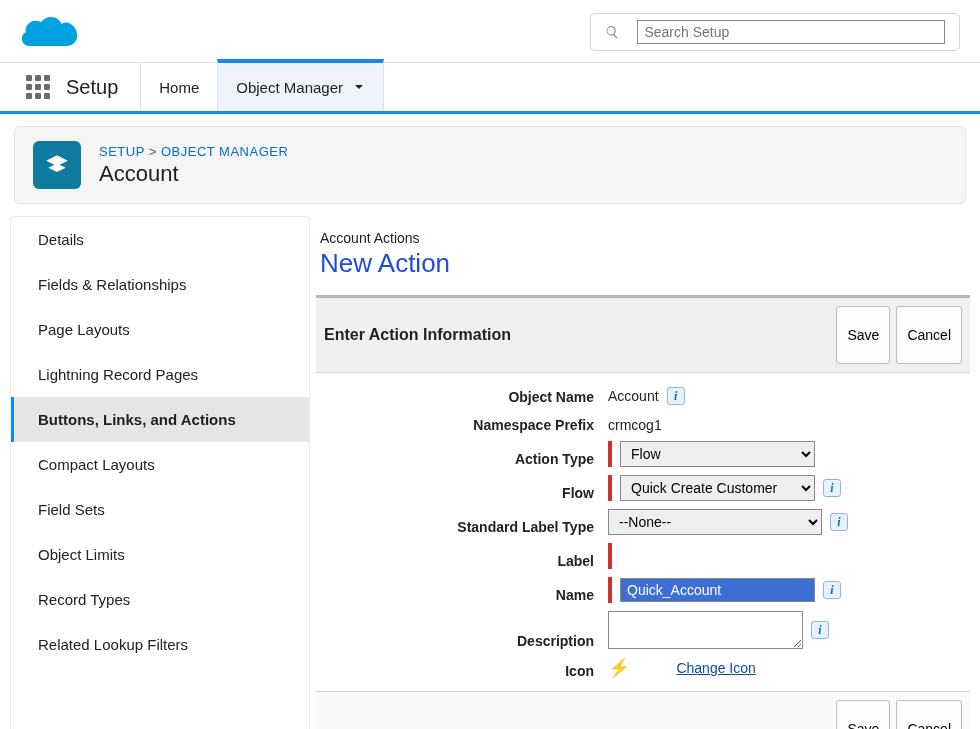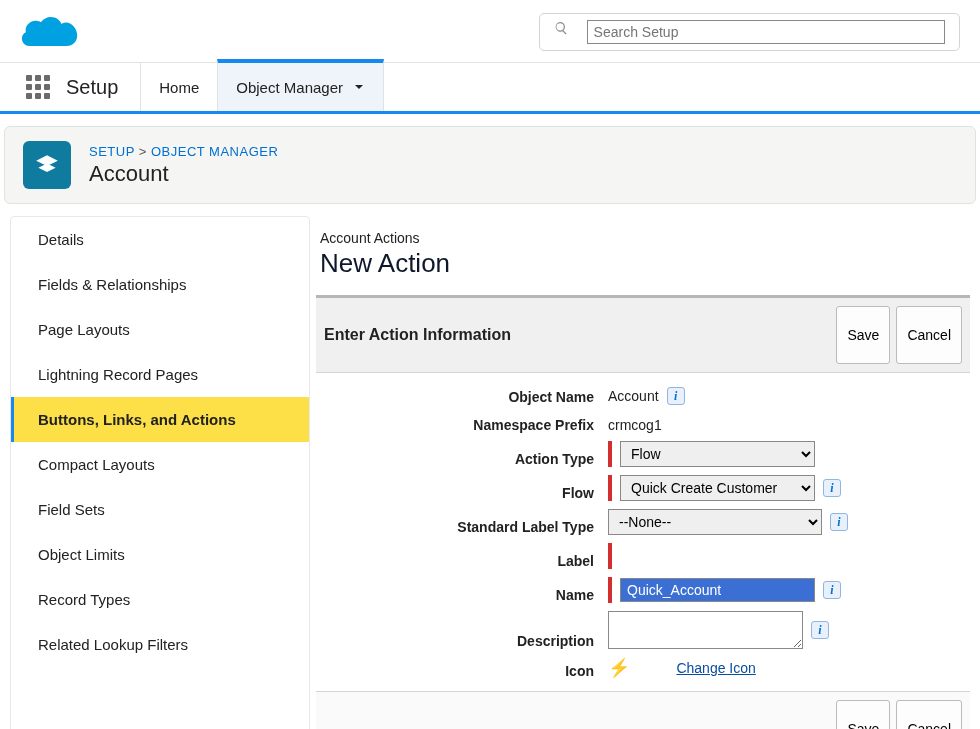--- a/index.html
+++ b/index.html
@@ -21,24 +21,25 @@
     gap: 20px;
   }
   .cloud-logo {
     width: 60px;
     height: 40px;
     color: #00A1E0;
   }
   .search-wrap {
     margin-left: auto;
     display: flex;
+    align-items: center;
     border: 1px solid #d4d4d4;
     border-radius: 5px;
     padding: 6px 14px;
-    width: 421px;
+    width: 370px;
     background: #fff;
     color: #888;
   }
   .search-wrap svg { width: 16px; height: 16px; margin-right: 18px; fill: #888; }
   .search-wrap input {
     border: none; outline: none; font-size: 15px; color: #555; width: 100%;
   }
 
   
   .nav-bar {
@@ -67,21 +68,21 @@
     border-top: 4px solid #1589ee;
     background: #eef4fa;
     border-right:1px solid #e2e2e2;
     margin-top:-4px;
     border-left:1px solid #e2e2e2;
   }
   .chevron { width:12px; height:12px; }
 
   
   .page-header {
-    margin: 12px 4px;
+    margin: 12px 14px;
     background: #f5f5f3;
     border: 1px solid #e2e2e2;
     border-radius: 6px;
     padding: 14px 18px;
     display:flex; align-items:center; gap:18px;
   }
   .obj-icon {
     width:48px; height:48px; background:#0f7b9e; border-radius:6px;
     display:flex; align-items:center; justify-content:center;
   }
@@ -96,30 +97,30 @@
     width: 300px; background:#fff; border:1px solid #e8e8e8; border-radius:4px;
     overflow-y:auto; height: 520px;
   }
   .sidebar-item {
     padding: 14px 24px; font-size:15px; color:#222;
     border-left:3px solid transparent;
     cursor:pointer;
   }
   .sidebar-item.active {
     border-left:3px solid #1589ee;
-    background:#fde047;
+    background:#e5e5e5;
     font-weight:600;
   }
 
   
   .main-panel {
     flex:1; background:#fff; padding: 14px 0 0 0;
   }
   .subhead { font-size:14px; color:#222; padding-left:4px;}
-  .page-title-big { font-size:26px; color:#0f172a; padding-left:4px; margin-top:2px; margin-bottom:16px;}
+  .page-title-big { font-size:26px; color:#1d4ed8; padding-left:4px; margin-top:2px; margin-bottom:16px;}
   .section {
     border-top: 3px solid #b6b6b6;
     background:#fff;
   }
   .section-title-row {
     display:flex; align-items:center;
     border-bottom:1px solid #d4d4d4;
     padding: 8px 8px 8px 8px;
     background:#f0f0f0;
   }

